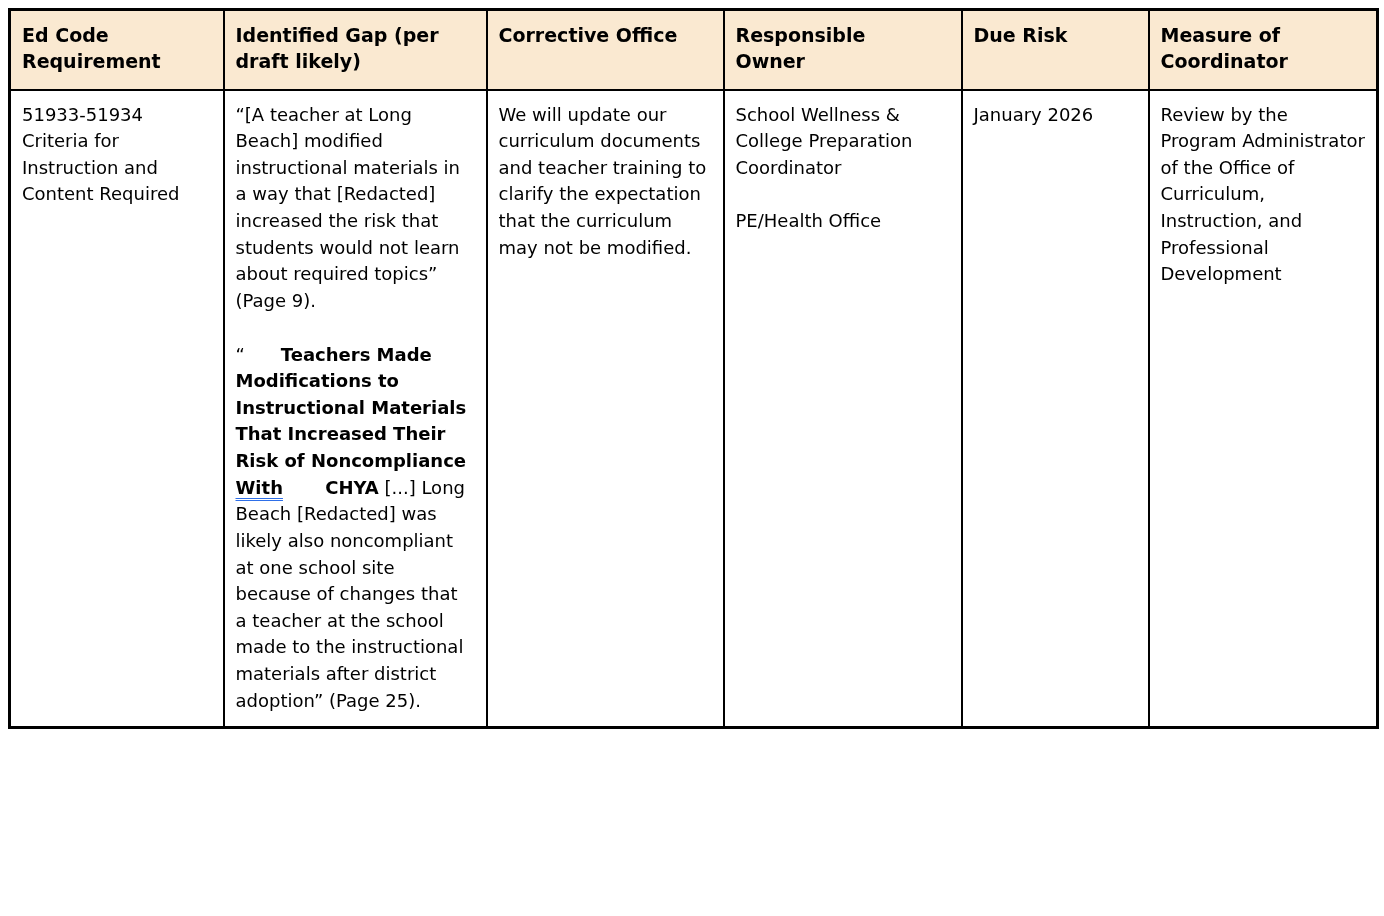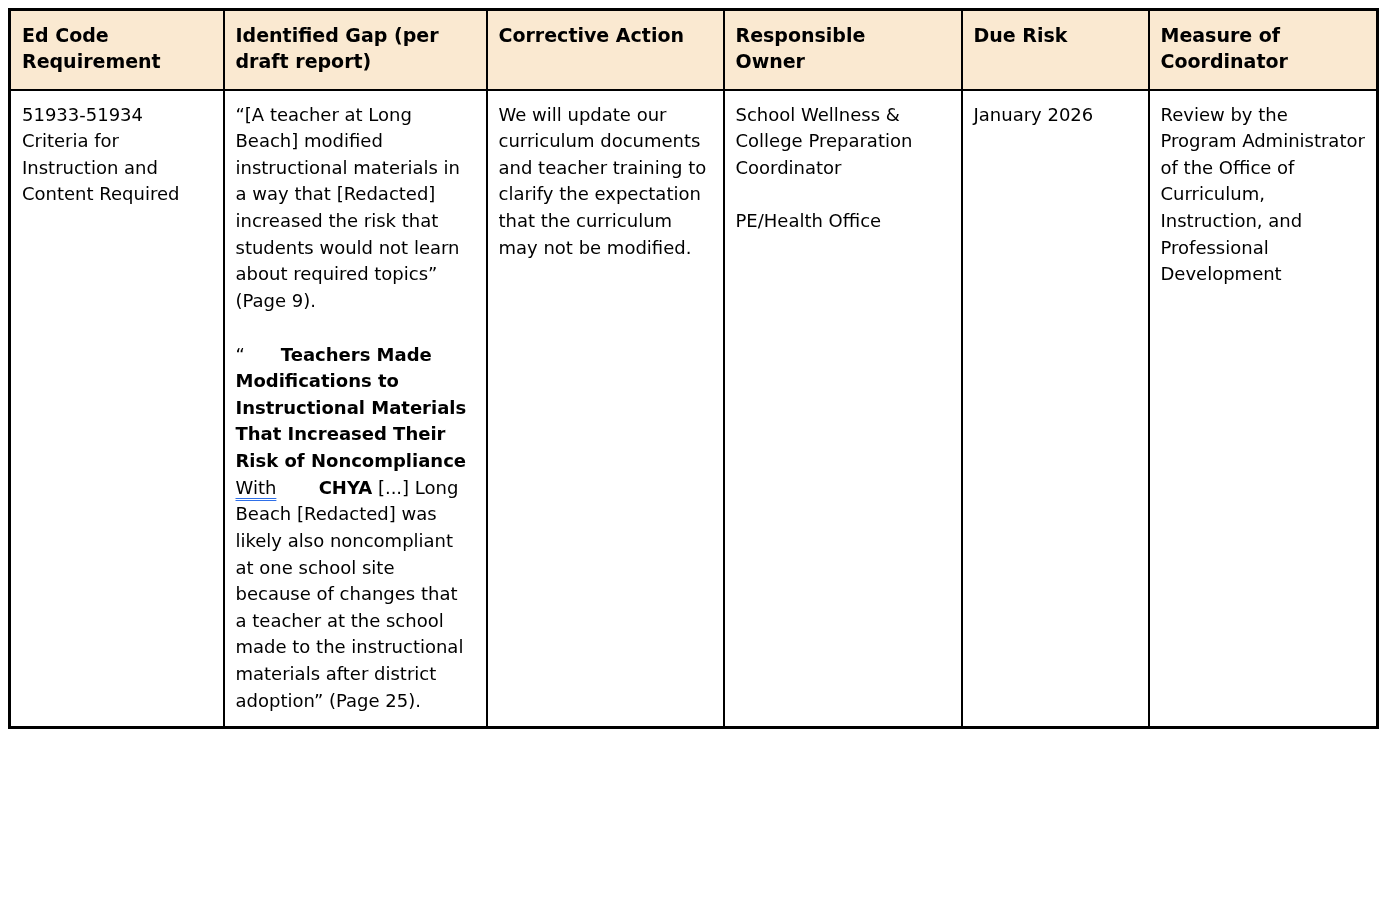--- a/index.html
+++ b/index.html
@@ -46,21 +46,21 @@
     padding:11px 10px 12px 11px;
   }
   td.col-ed-code{padding-right:30px;}
   td.col-gap{padding-right:16px;border-radius:14px;}
   .th-label{display:block;}
   th.col-owner .th-label{max-width:180px;}
   .cell p{margin:0;}
   .cell p + p{margin-top:27px;}
   .b{font-weight:bold;margin-left:36px;}
   .grammar{
-    font-weight:normal;
+    font-weight:bold;
     text-decoration:underline double;
     text-decoration-color:var(--grammar-blue);
     text-decoration-thickness:1px;
     text-underline-offset:4px;
   }
 </style>
 </head>
 <body>
 
 <div class="page">
@@ -72,24 +72,24 @@
       <col style="width:238px">
       <col style="width:187px">
       <col style="width:229px">
     </colgroup>
     <thead>
       <tr>
         <th class="col-ed-code">
           <span class="th-label">Ed Code Requirement</span>
         </th>
         <th class="col-gap">
-          <span class="th-label">Identified Gap (per draft report)</span>
+          <span class="th-label">Identified Gap (per draft likely)</span>
         </th>
         <th class="col-action">
-          <span class="th-label">Corrective Action</span>
+          <span class="th-label">Corrective Office</span>
         </th>
         <th class="col-owner">
           <span class="th-label">Responsible Owner</span>
         </th>
         <th class="col-due">
           <span class="th-label">Due Risk</span>
         </th>
         <th class="col-measure">
           <span class="th-label">Measure of Coordinator</span>
         </th>

